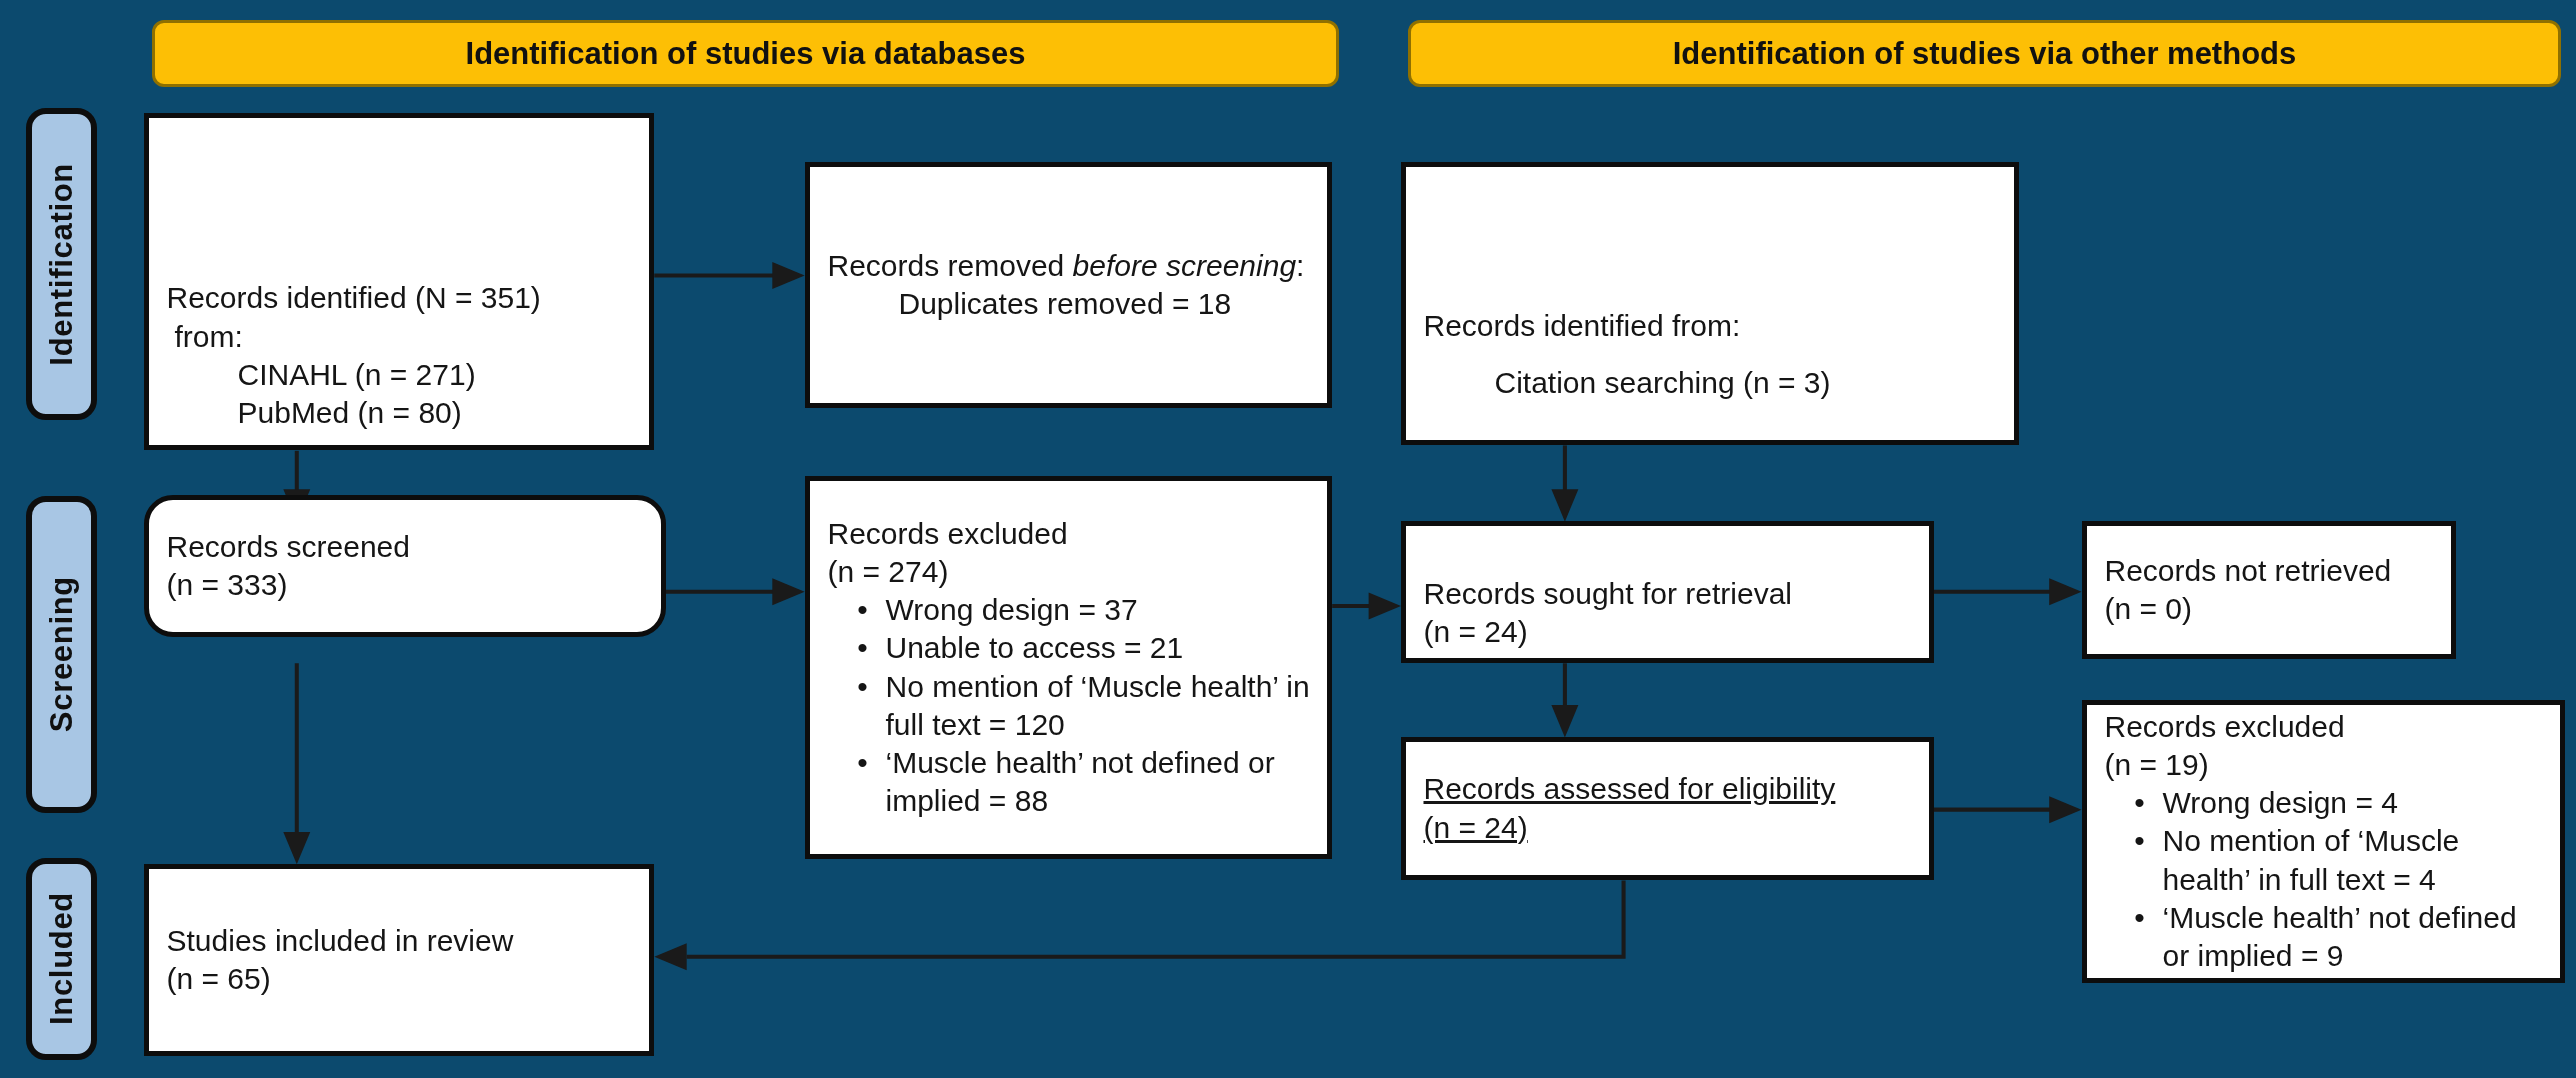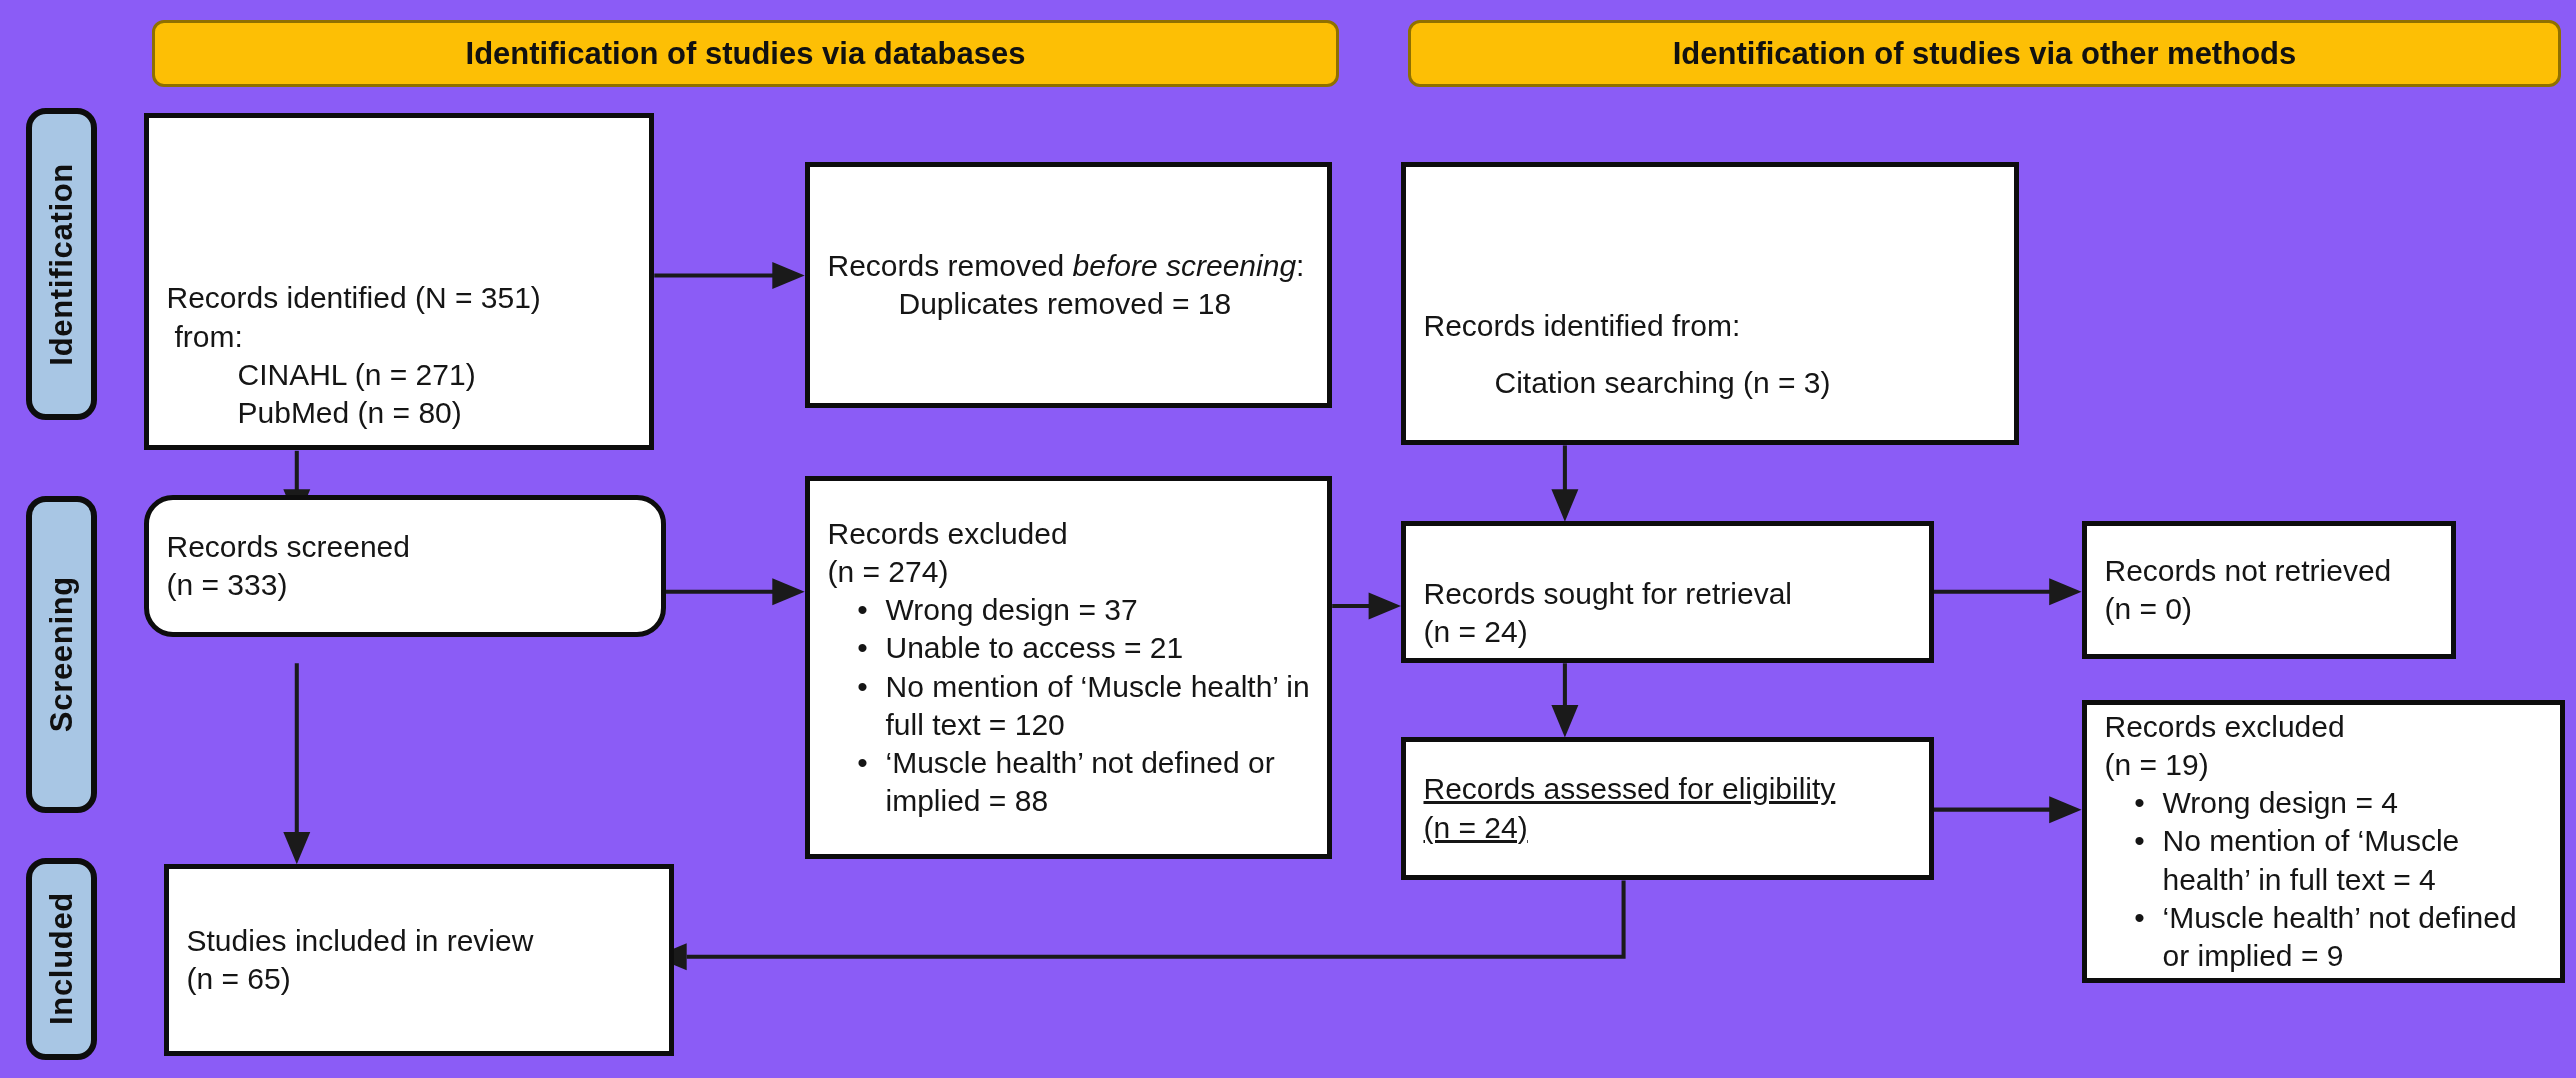--- a/index.html
+++ b/index.html
@@ -1,19 +1,19 @@
 <!DOCTYPE html>
 <html style="--banner-fill: #FDBF05; --banner-border: #8F7000; --stage-fill: #A8C6E4; --box-border: #0D0D0D; --arrow: #1A1A1A;font-size:10.8px"><head>
 <meta charset="utf-8">
 <style>
   html,body{margin:0;padding:0;background:#ffffff;}
   .canvas{
     position:relative;
     width:2576px;height:1079px;
-    background:#8b5cf6;
+    background:#0c4a6e;
     font-family:"Liberation Sans", sans-serif;
     color:#111;
     overflow:hidden;
   }
   
   .banner{
     position:absolute;top:20px;height:67px;
     background:var(--banner-fill,#FDBF05);
     border:3.4px solid var(--banner-border,#8F7000);
     border-radius:12px;
@@ -53,21 +53,21 @@
   .bullet::before{content:"\2022";position:absolute;left:2.7px;}
   #box-records-identified{left:144px;top:113px;width:510px;height:337px;padding-top:155px;}
   #box-records-removed{left:805px;top:162px;width:527px;height:246px;}
   #box-citation-identified{left:1401px;top:162px;width:618px;height:283px;padding-top:108px;gap:19px;}
   #box-records-screened{left:144px;top:495px;width:522px;height:142px;border-radius:29px;}
   #box-records-excluded-screening{left:805px;top:476px;width:527px;height:383px;}
   #box-records-sought{left:1401px;top:521px;width:533px;height:142px;justify-content:flex-end;}
   #box-records-not-retrieved{left:2082px;top:521px;width:374px;height:138px;}
   #box-records-assessed{left:1401px;top:737px;width:533px;height:143px;text-decoration:underline;}
   #box-records-excluded-eligibility{left:2082px;top:700px;width:483px;height:283px;}
-  #box-studies-included{left:144px;top:864px;width:510px;height:192px;margin-left:20px;}
+  #box-studies-included{left:144px;top:864px;width:510px;height:192px;}
   
   svg.arrows{position:absolute;left:0;top:0;pointer-events:none;}
   svg.arrows line, svg.arrows polyline{stroke:var(--arrow,#1A1A1A);stroke-width:6;fill:none;}
   svg.arrows polygon{fill:var(--arrow,#1A1A1A);stroke:none;}
 </style>
 </head>
 <body>
 
 <div class="canvas">
 

